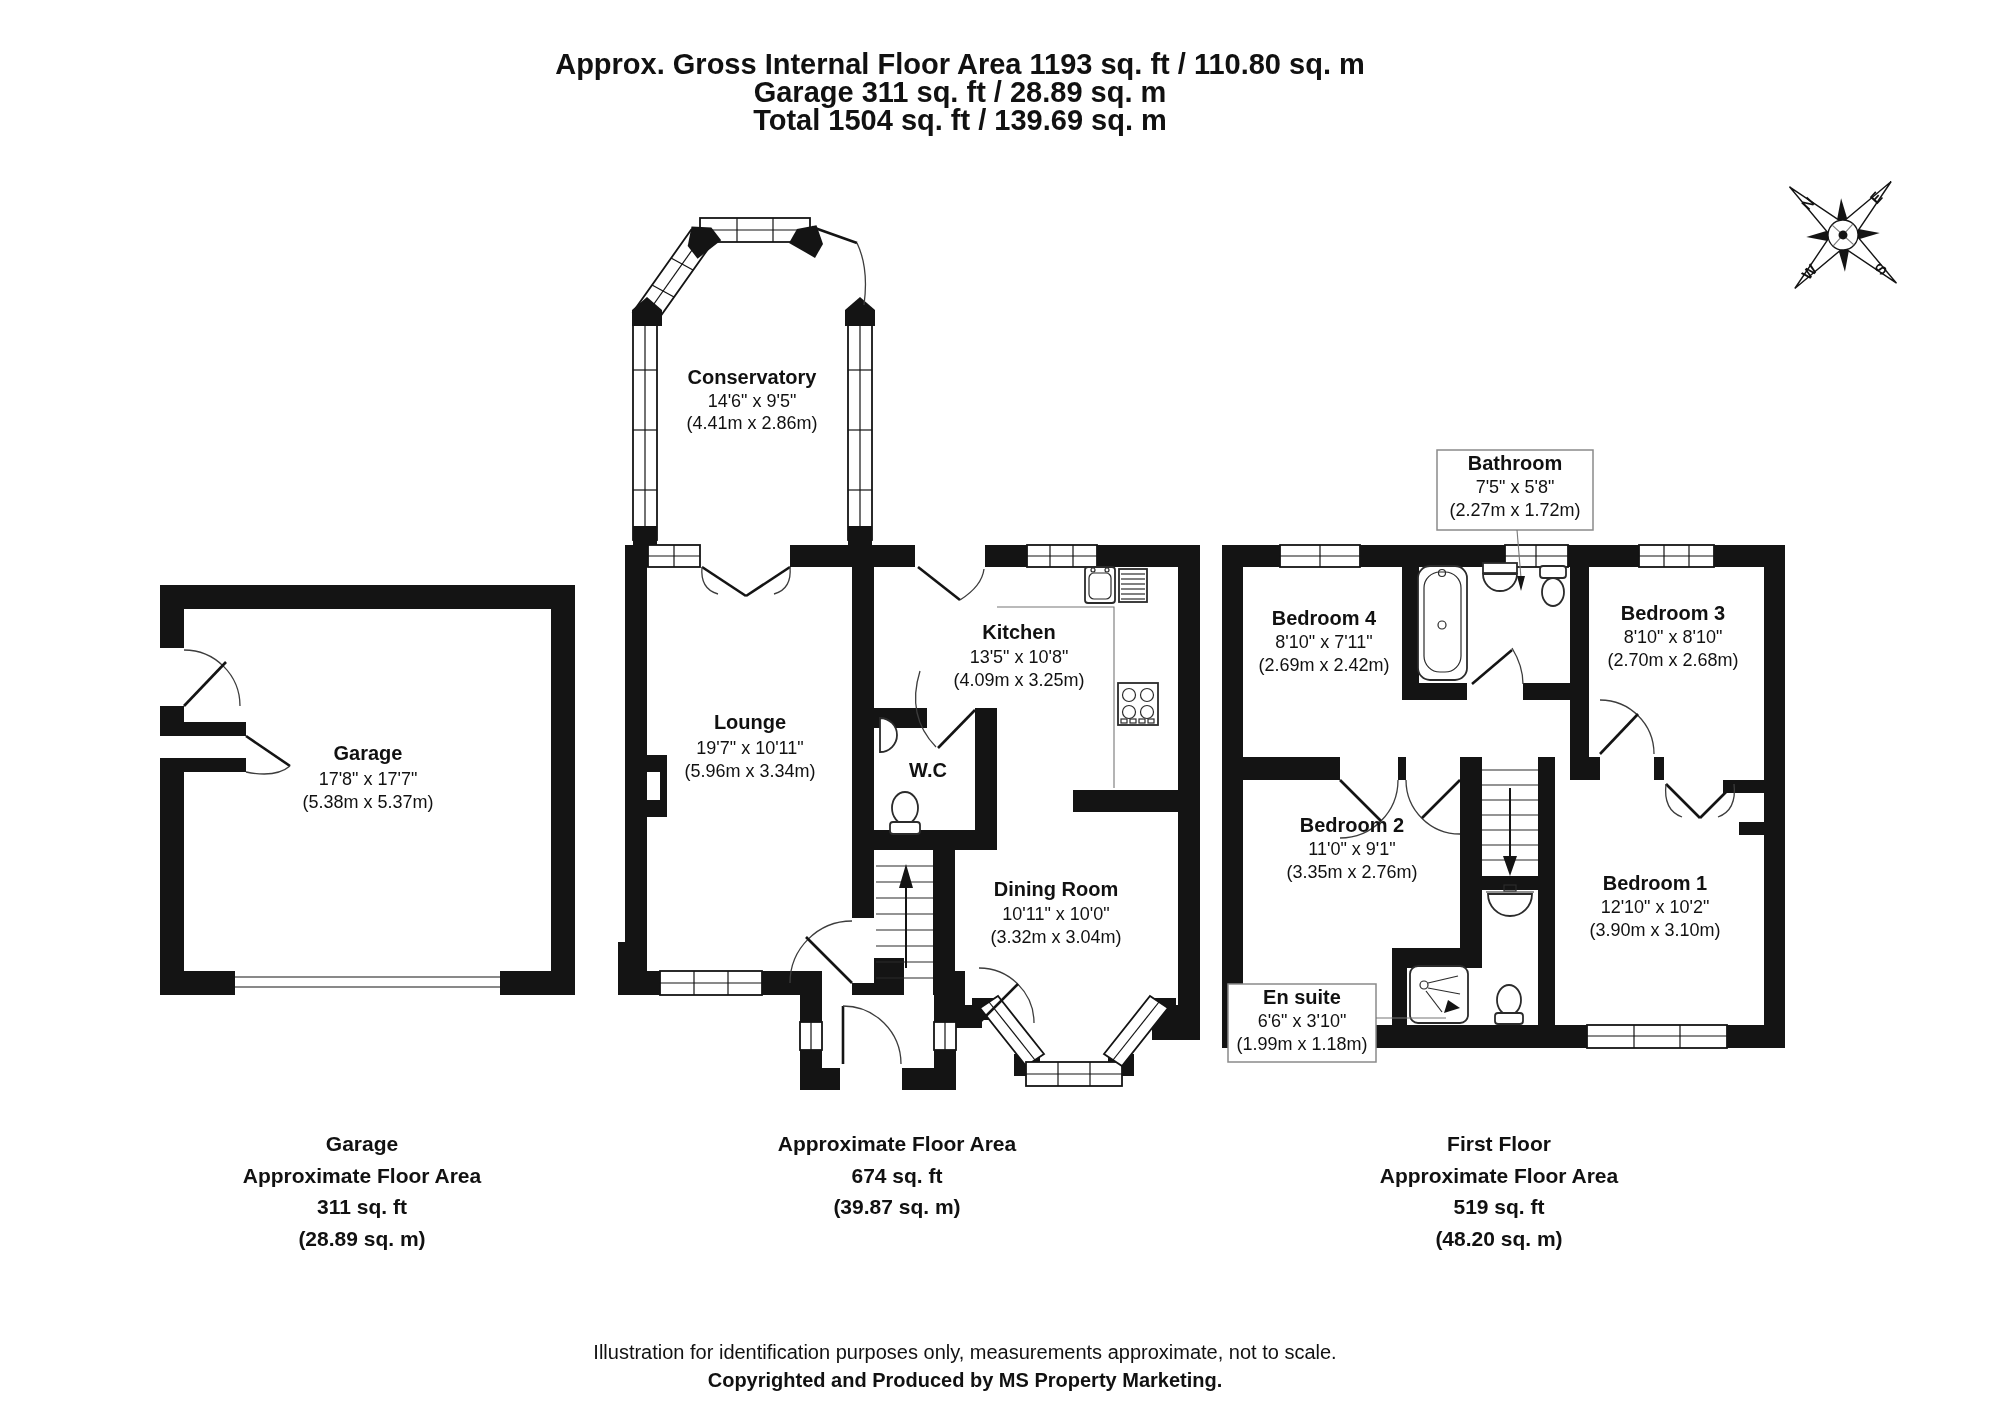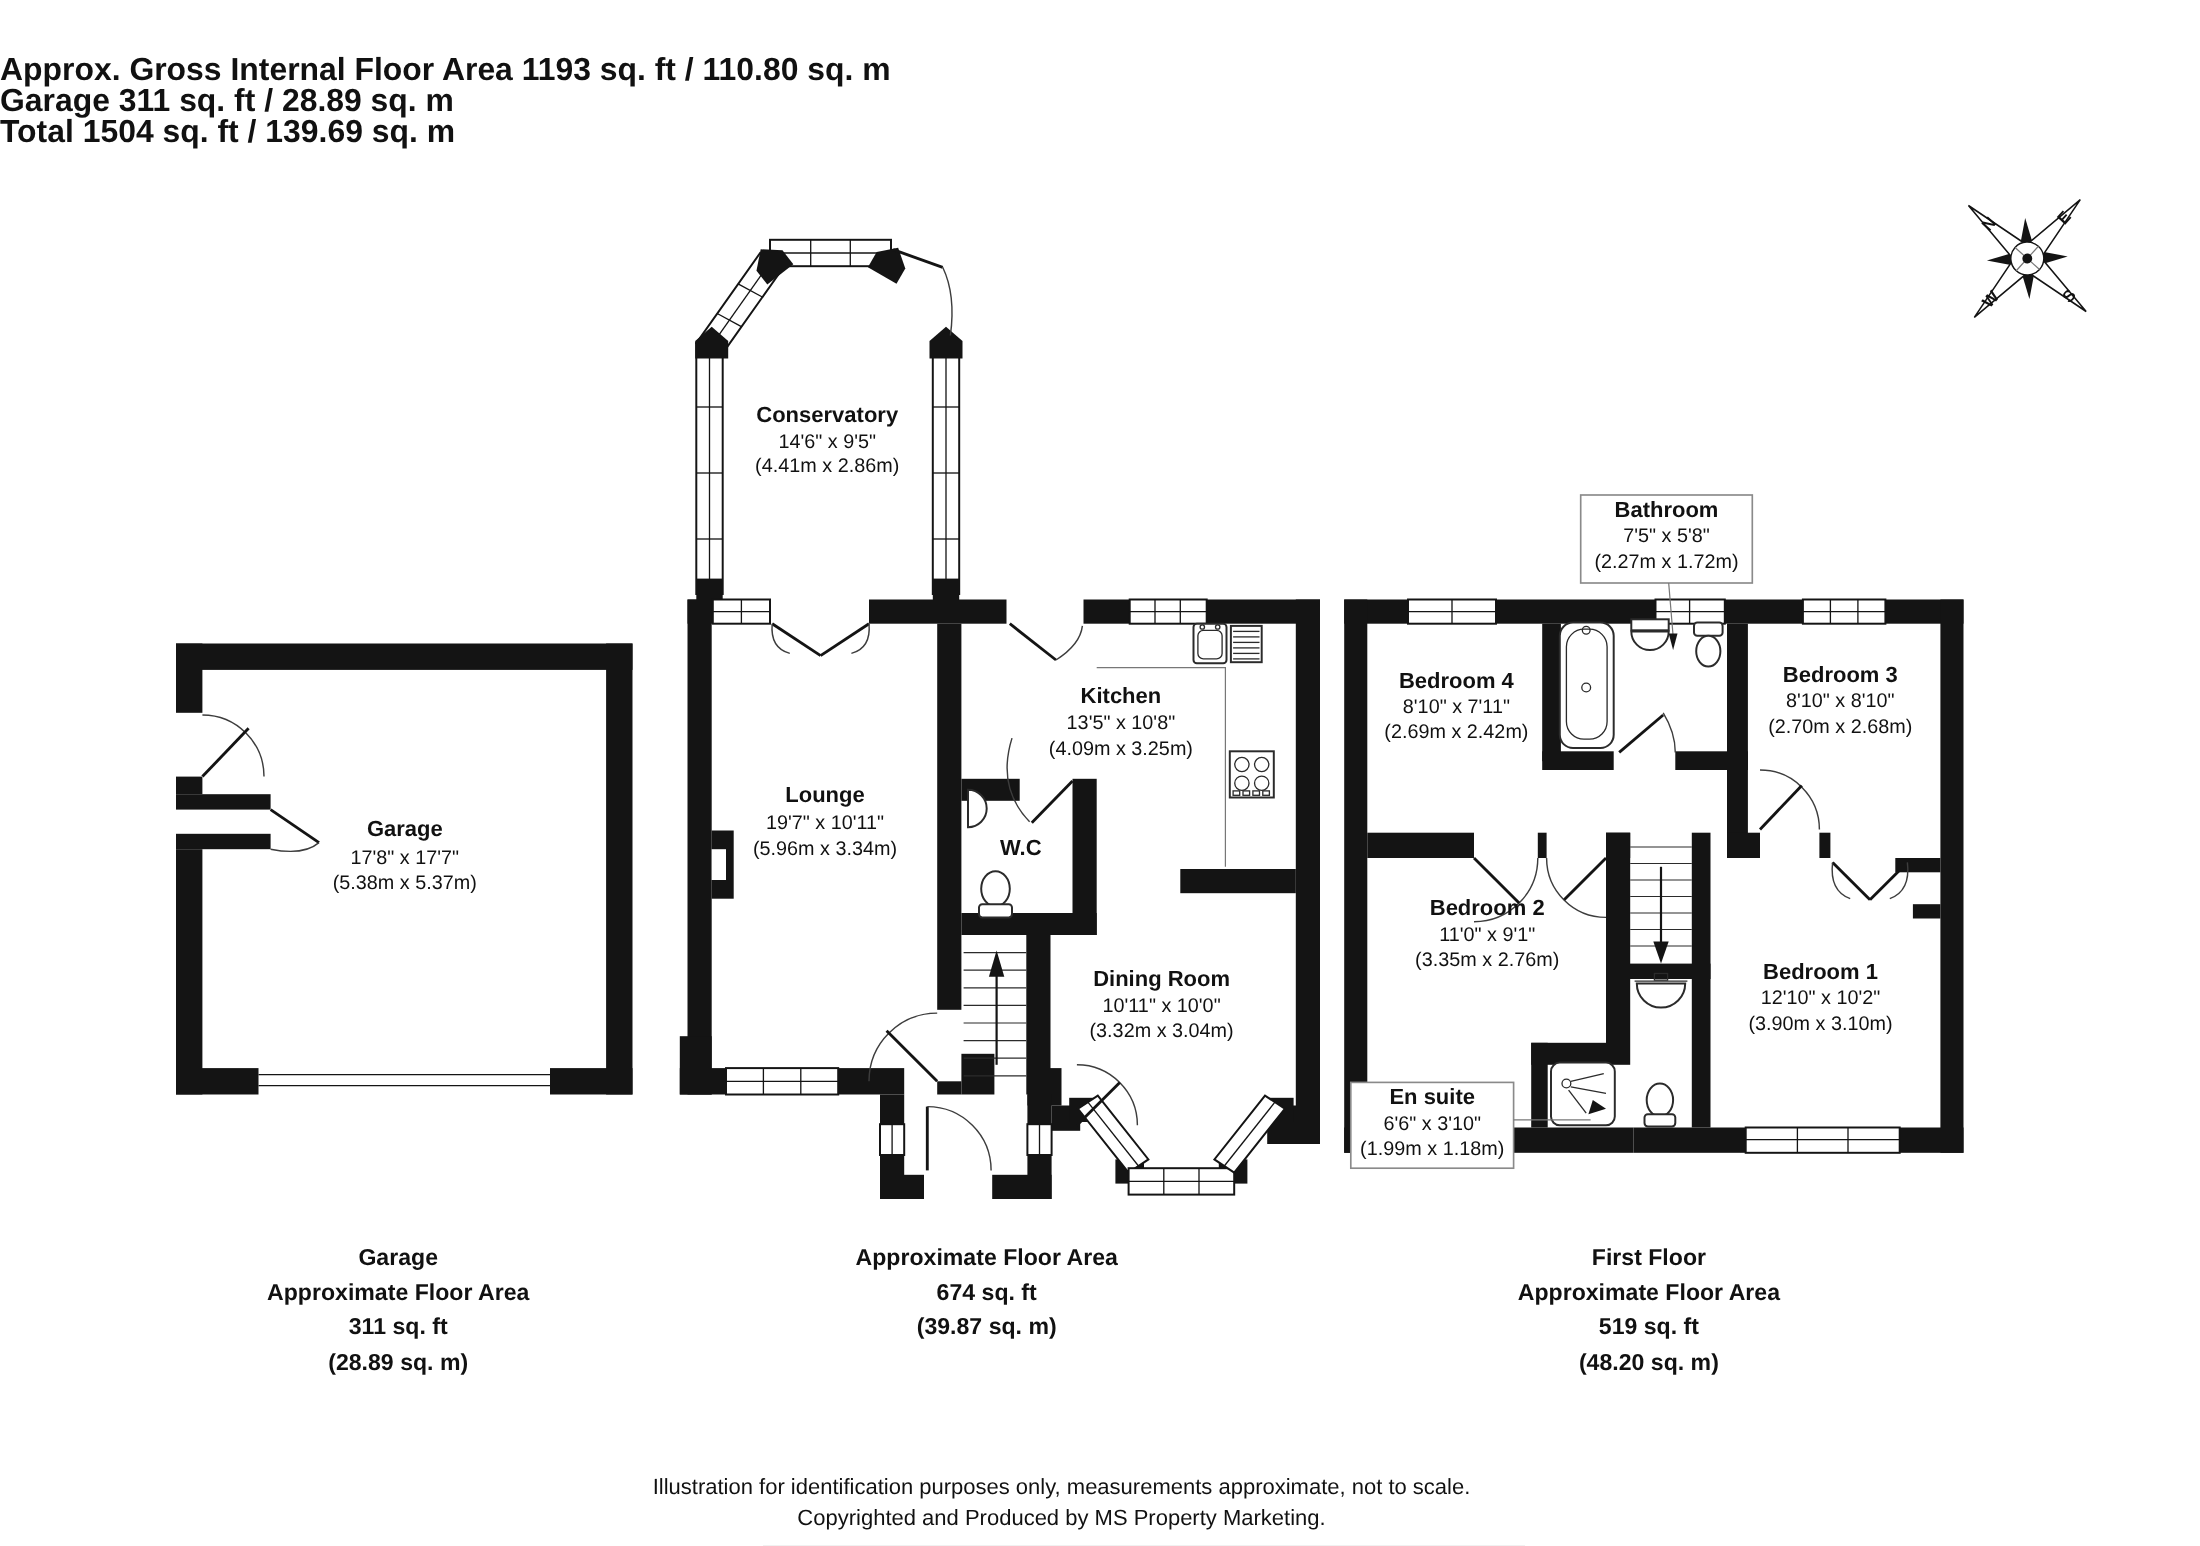--- a/index.html
+++ b/index.html
@@ -1,28 +1,28 @@
 <!DOCTYPE html>
 <html><head>
 <meta charset="utf-8">
 <style>
   html,body{margin:0;padding:0;background:#e8e8e8;}
   .page{position:relative;width:2000px;height:1405px;background:#ffffff;overflow:hidden;
         font-family:"Liberation Sans","DejaVu Sans",sans-serif;color:#111;}
-  .hdr{position:absolute;left:0;top:50px;width:1920px;text-align:left;
+  .hdr{position:absolute;left:0;top:50px;width:1920px;text-align:center;
        font-weight:bold;font-size:29px;line-height:28px;}
   .hdr div{margin-bottom:0px;}
   .caption{position:absolute;width:430px;text-align:center;font-weight:bold;
            font-size:21px;line-height:31.5px;}
   .cap-garage{left:147px;top:1128px;}
   .cap-ground{left:682px;top:1128px;}
   .cap-first{left:1284px;top:1128px;}
   .footer{position:absolute;left:0;top:1338px;width:1930px;text-align:center;
           font-size:20px;line-height:28px;}
-  .footer .l2{font-weight:normal;}
+  .footer .l2{font-weight:bold;}
   svg{position:absolute;left:0;top:0;}
   .wall{fill:#141414;}
   .wht{fill:#ffffff;}
   .win{fill:#ffffff;stroke:#141414;stroke-width:1.8;}
   .gl{stroke:#141414;stroke-width:1.2;fill:none;}
   .door{stroke:#3d3d3d;stroke-width:1.3;fill:none;}
   .leaf{stroke:#141414;stroke-width:2.6;fill:none;}
   .fix{fill:#ffffff;stroke:#2b2b2b;stroke-width:1.8;}
   .fixthin{fill:none;stroke:#2b2b2b;stroke-width:1.2;}
   .thin{stroke:#777;stroke-width:1.1;fill:none;}

